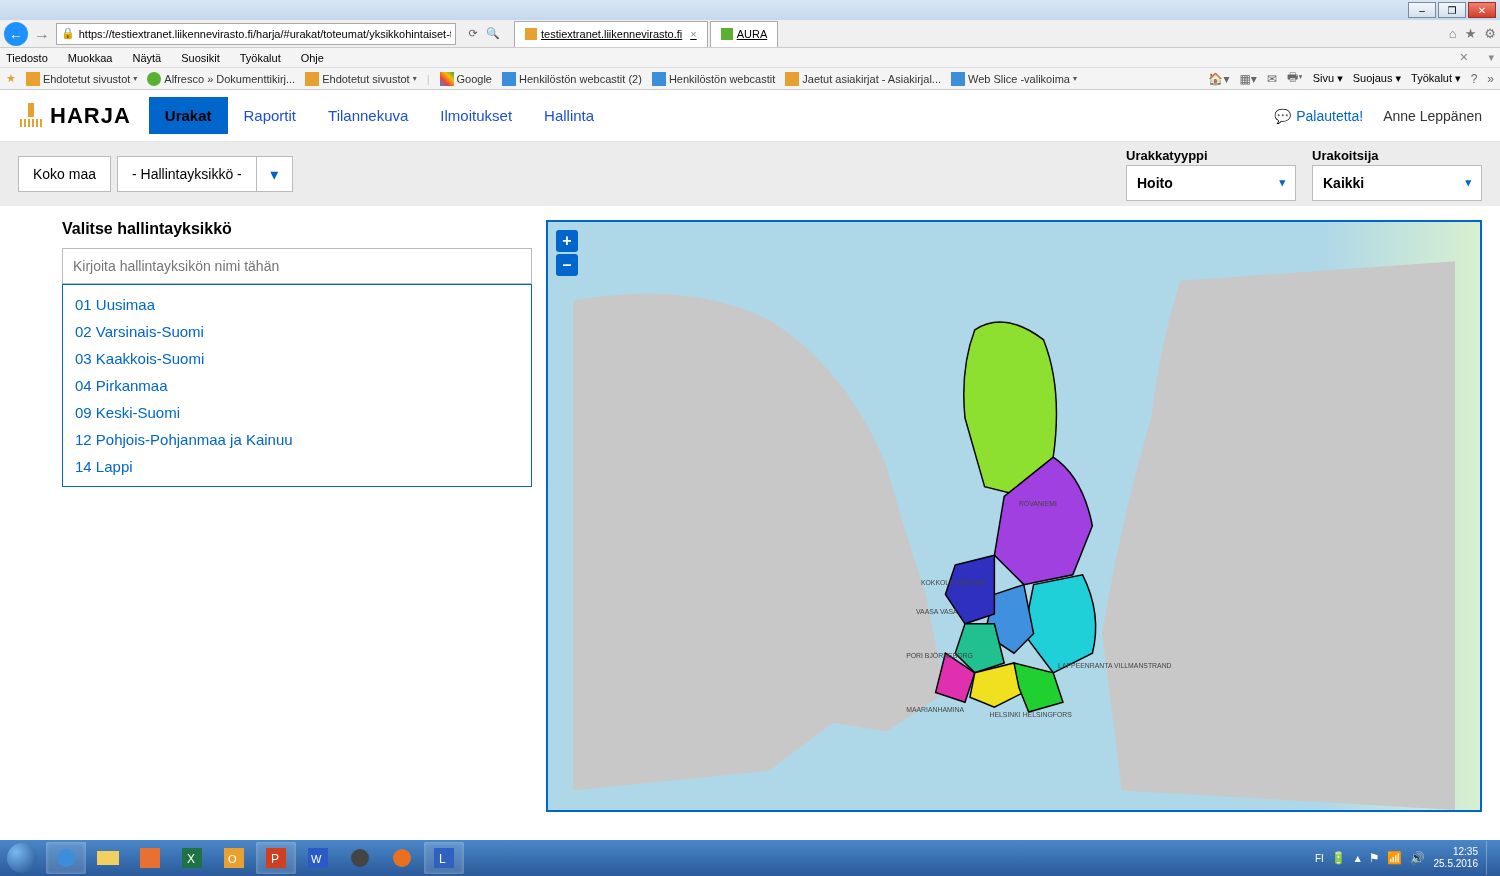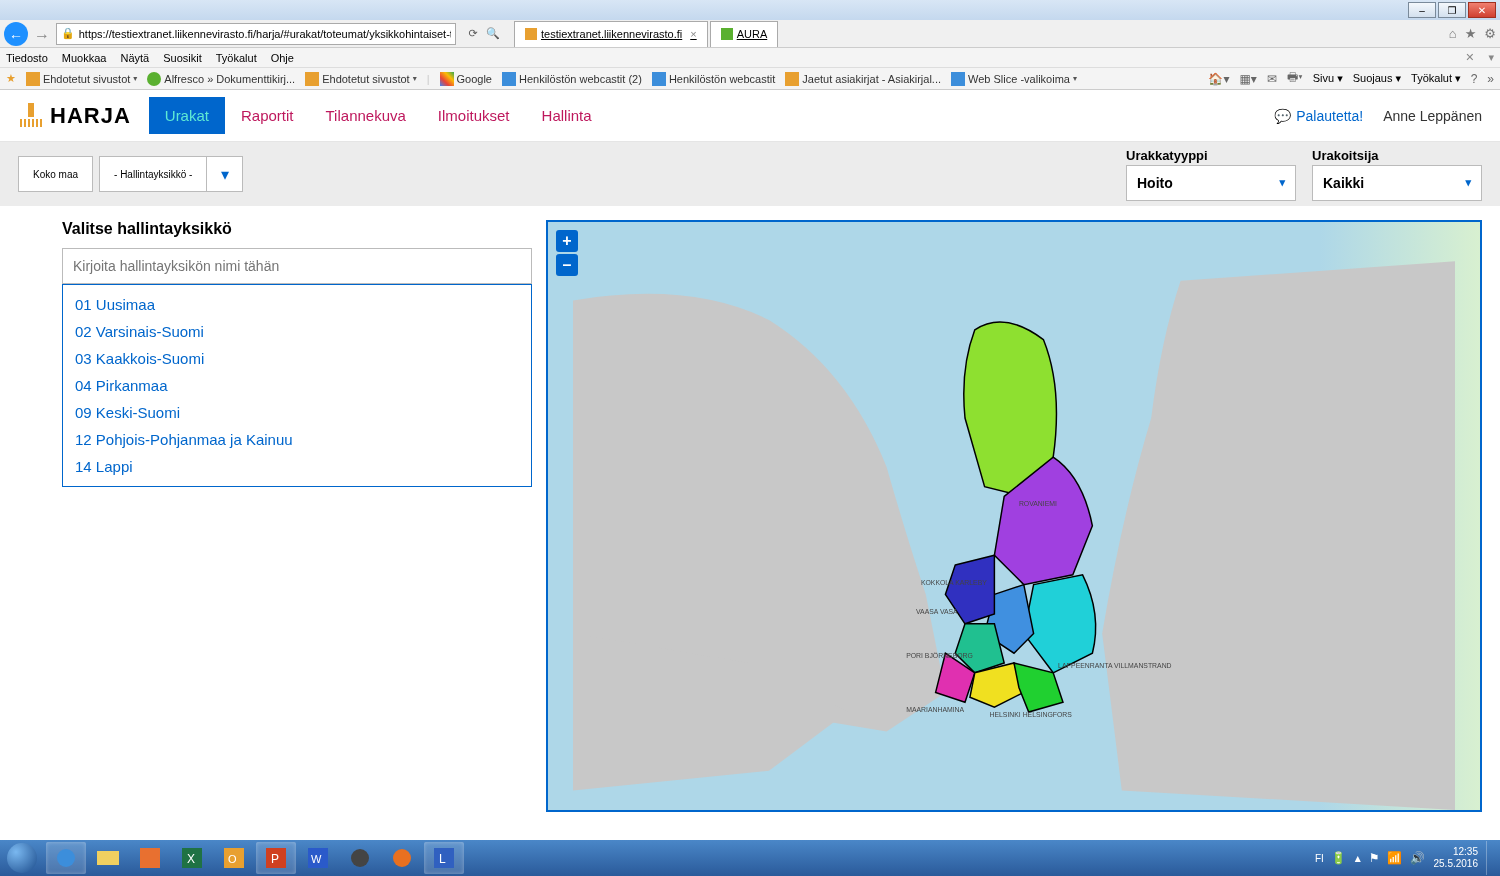--- a/index.html
+++ b/index.html
@@ -21,21 +21,21 @@
   .url-btns span { width:18px; text-align:center; color:#555; font-size:11px;}
   .ie-tabs { display:flex; margin-left:8px; height:26px;text-decoration:underline;}
   .ie-tab { border:1px solid #aaa; border-bottom:none; padding:3px 10px; font-size:11px; background:#fff; display:flex; align-items:center; gap:4px; margin-right:2px;}
   .ie-tab.active { background:#fff;}
   .ie-tab .fav { width:12px; height:12px; background:#e8a030;}
   .ie-tab .fav.green { background:#5ab030;}
   .ie-tab .close { color:#888; font-size:11px; margin-left:4px;}
   .ie-right-icons { margin-left:auto; display:flex; gap:8px; color:#777; font-size:13px;}
 
   
-  .ie-menu { height:20px; background:#f4f4f4; display:flex; align-items:center; padding:0 6px; font-size:11px; gap:14px; border-bottom:1px solid #ddd;}
+  .ie-menu { height:20px; background:#f4f4f4; display:flex; align-items:center; padding:0 6px; font-size:11px; gap:20px; border-bottom:1px solid #ddd;}
   .ie-menu .sp { flex:1;}
   .ie-menu .xbtn { color:#888;}
 
   
   .ie-bookmarks { height:22px; background:#f4f4f4; display:flex; align-items:center; padding:0 6px; font-size:11px; gap:10px; border-bottom:1px solid #ccc;}
   .bm { display:flex; align-items:center; gap:3px; color:#333;}
   .bm .ic { width:14px; height:14px; background:#e8a030; display:inline-block;}
   .bm .ic.g { background:linear-gradient(45deg,#4285f4,#ea4335,#fbbc05,#34a853);}
   .bm .ic.alf { background:#5ab030; border-radius:50%;}
   .bm .ic.ie { background:#3c8edb;}
@@ -46,29 +46,29 @@
 
   
   .app-header { height:52px; background:#fff; display:flex; align-items:center; padding:0 18px; gap:18px; border-bottom:1px solid #e5e5e5;}
   .logo { display:flex; align-items:center; gap:6px; font-weight:bold; font-size:22px; letter-spacing:1px;}
   .logo-ic { width:26px; height:26px; position:relative;}
   .logo-ic::before { content:""; position:absolute; top:0; left:10px; width:6px; height:14px; background:#e8a030;}
   .logo-ic::after { content:""; position:absolute; bottom:2px; left:2px; right:2px; height:8px; background:repeating-linear-gradient(90deg,#e8a030 0 2px,transparent 2px 4px);}
   .search-box { width:190px; height:34px; border:1px solid #ccc; padding:0 10px;}
   .search-box input { border:none; width:100%; height:100%; outline:none; font-size:14px; color:#333;}
   .nav-tabs { display:flex; gap:0;}
-  .nav-tab { padding:10px 16px; font-size:15px; color:#be185d; cursor:pointer;}
-  .nav-tab.active { background:#0066cc; color:#5eead4;}
+  .nav-tab { padding:10px 16px; font-size:15px; color:#1d4ed8; cursor:pointer;}
+  .nav-tab.active { background:#0066cc; color:#000000;font-weight:bold;}
   .header-right { margin-left:auto; display:flex; align-items:center; gap:20px;}
   .feedback { color:#0066cc; font-size:14px; display:flex; align-items:center; gap:4px;}
   .user-name { font-size:14px; color:#333;}
 
   
   .filter-bar { height:64px; background:#ececec; display:flex; align-items:center; padding:0 18px; gap:6px;}
-  .filter-btn { height:36px; border:1px solid #bbb; background:#fff; padding:0 14px; font-size:10px; display:flex; align-items:center;}
+  .filter-btn { height:36px; border:1px solid #bbb; background:#fff; padding:0 14px; font-size:14px; display:flex; align-items:center;}
   .filter-dd-btn { width:36px; height:36px; border:1px solid #bbb; border-left:none; background:#fff; display:flex; align-items:center; justify-content:center; color:#0066cc;}
   .filter-right { margin-left:auto; display:flex; gap:16px;}
   .filter-group { display:flex; flex-direction:column; gap:2px;}
   .filter-label { font-size:13px; font-weight:bold;}
   .filter-select { width:170px; height:36px; border:1px solid #bbb; background:#fff; padding:0 10px; display:flex; align-items:center; justify-content:space-between; font-size:14px;font-weight:bold;}
   .filter-select .chev { color:#0066cc; font-size:11px;}
 
   
   .main { display:flex; padding:14px 18px; gap:14px; height:620px;margin-left:44px;}
   .left-panel { width:470px;}

